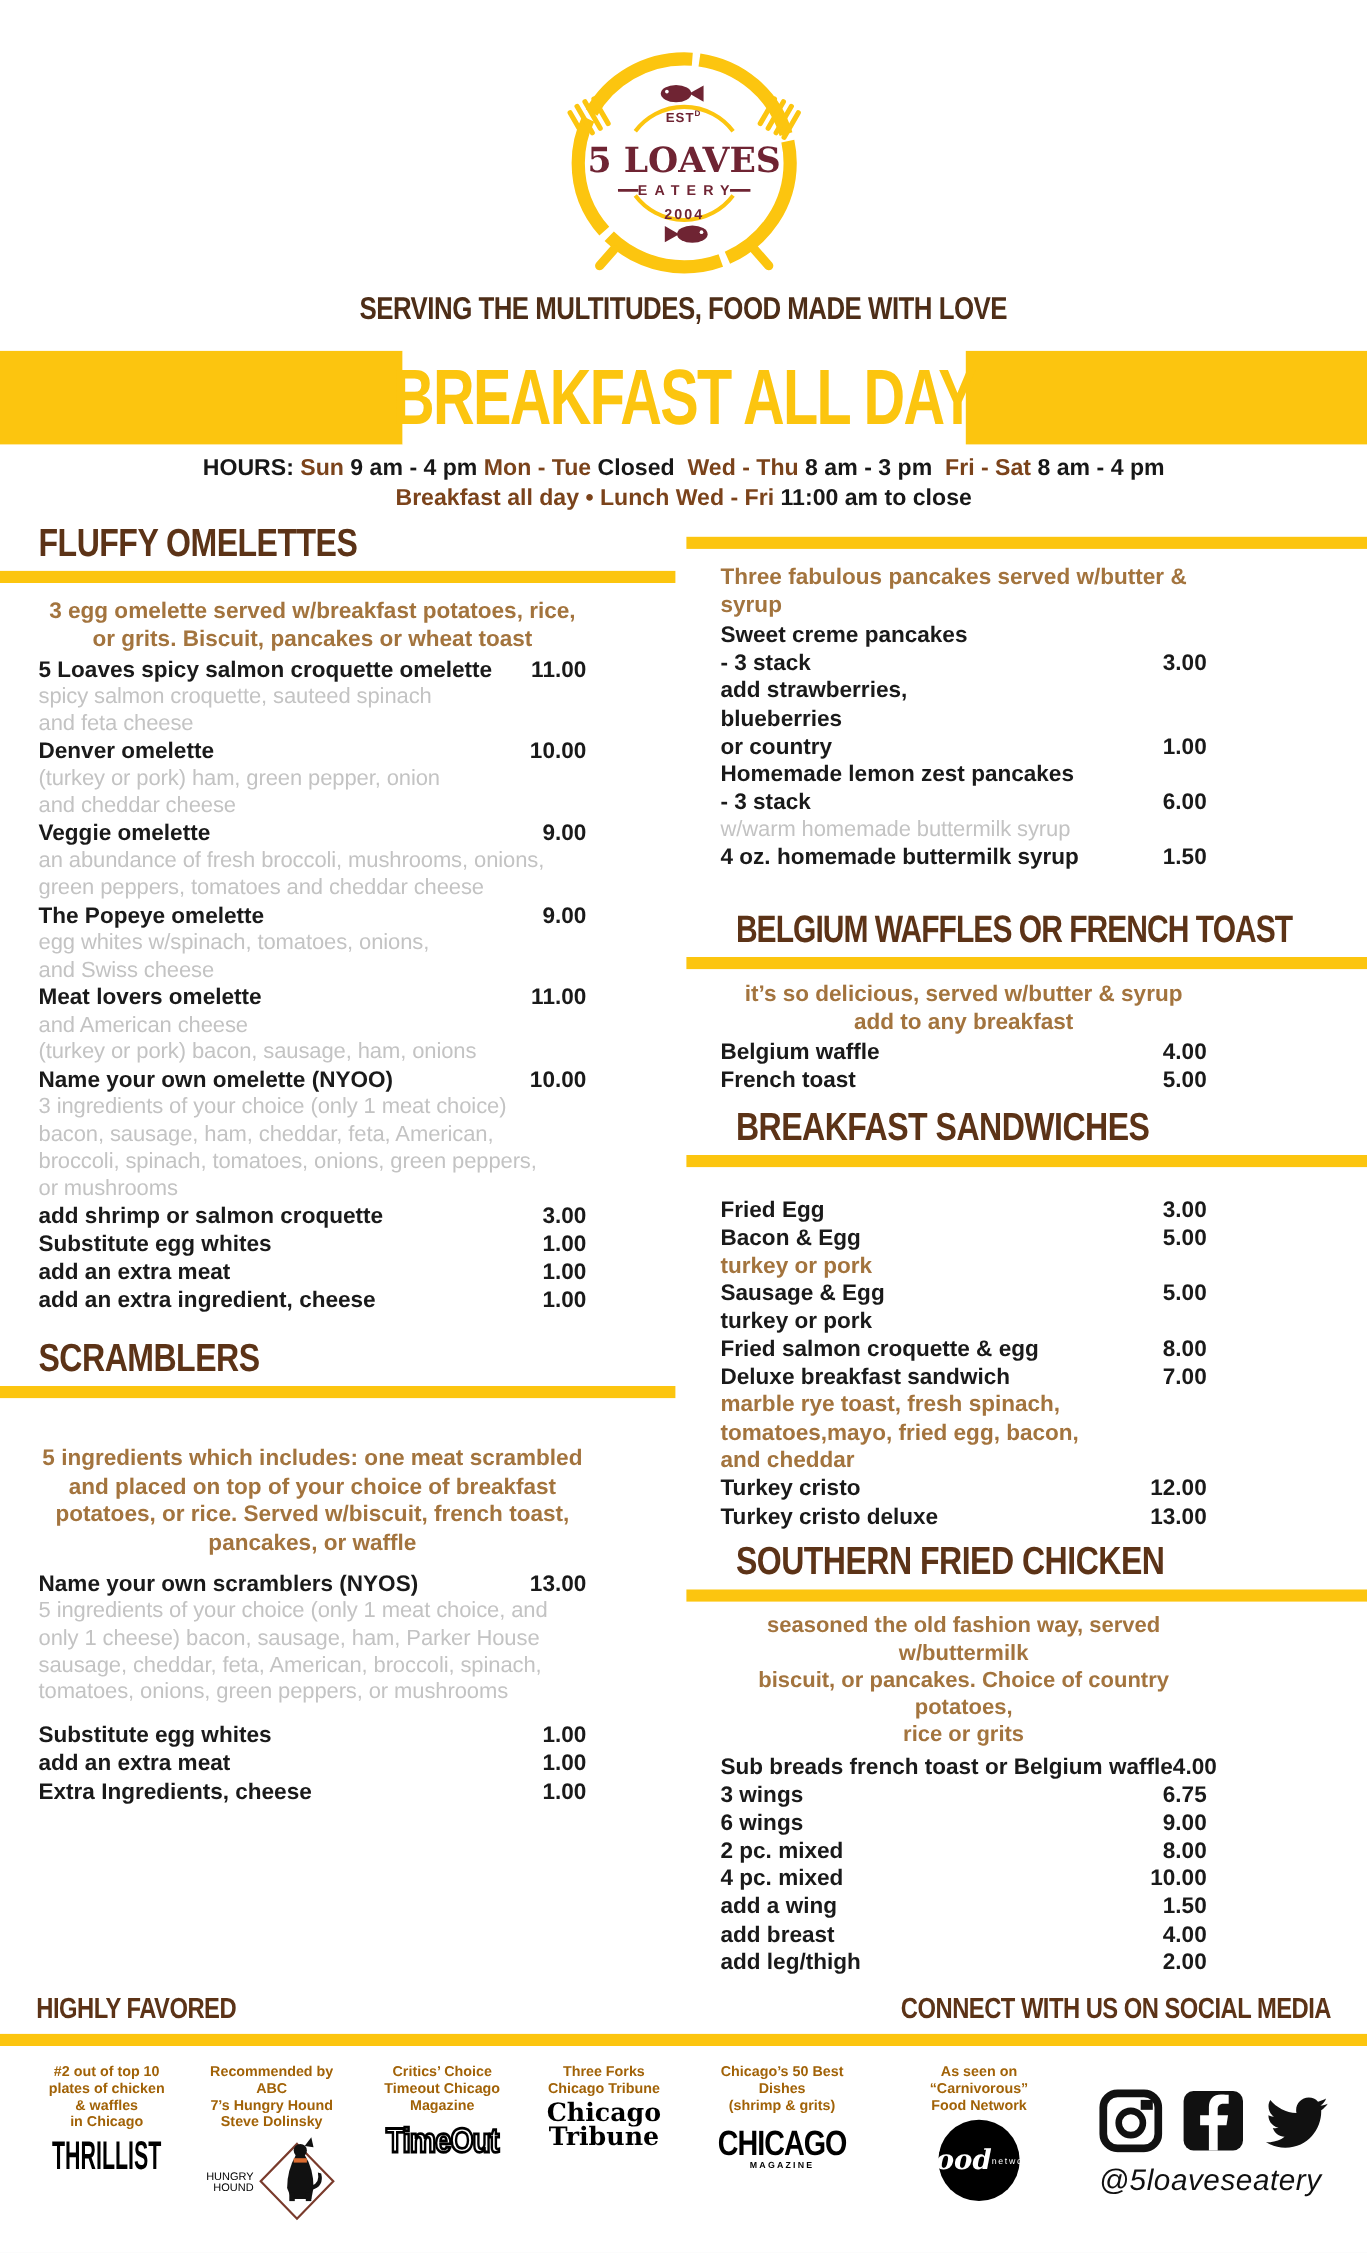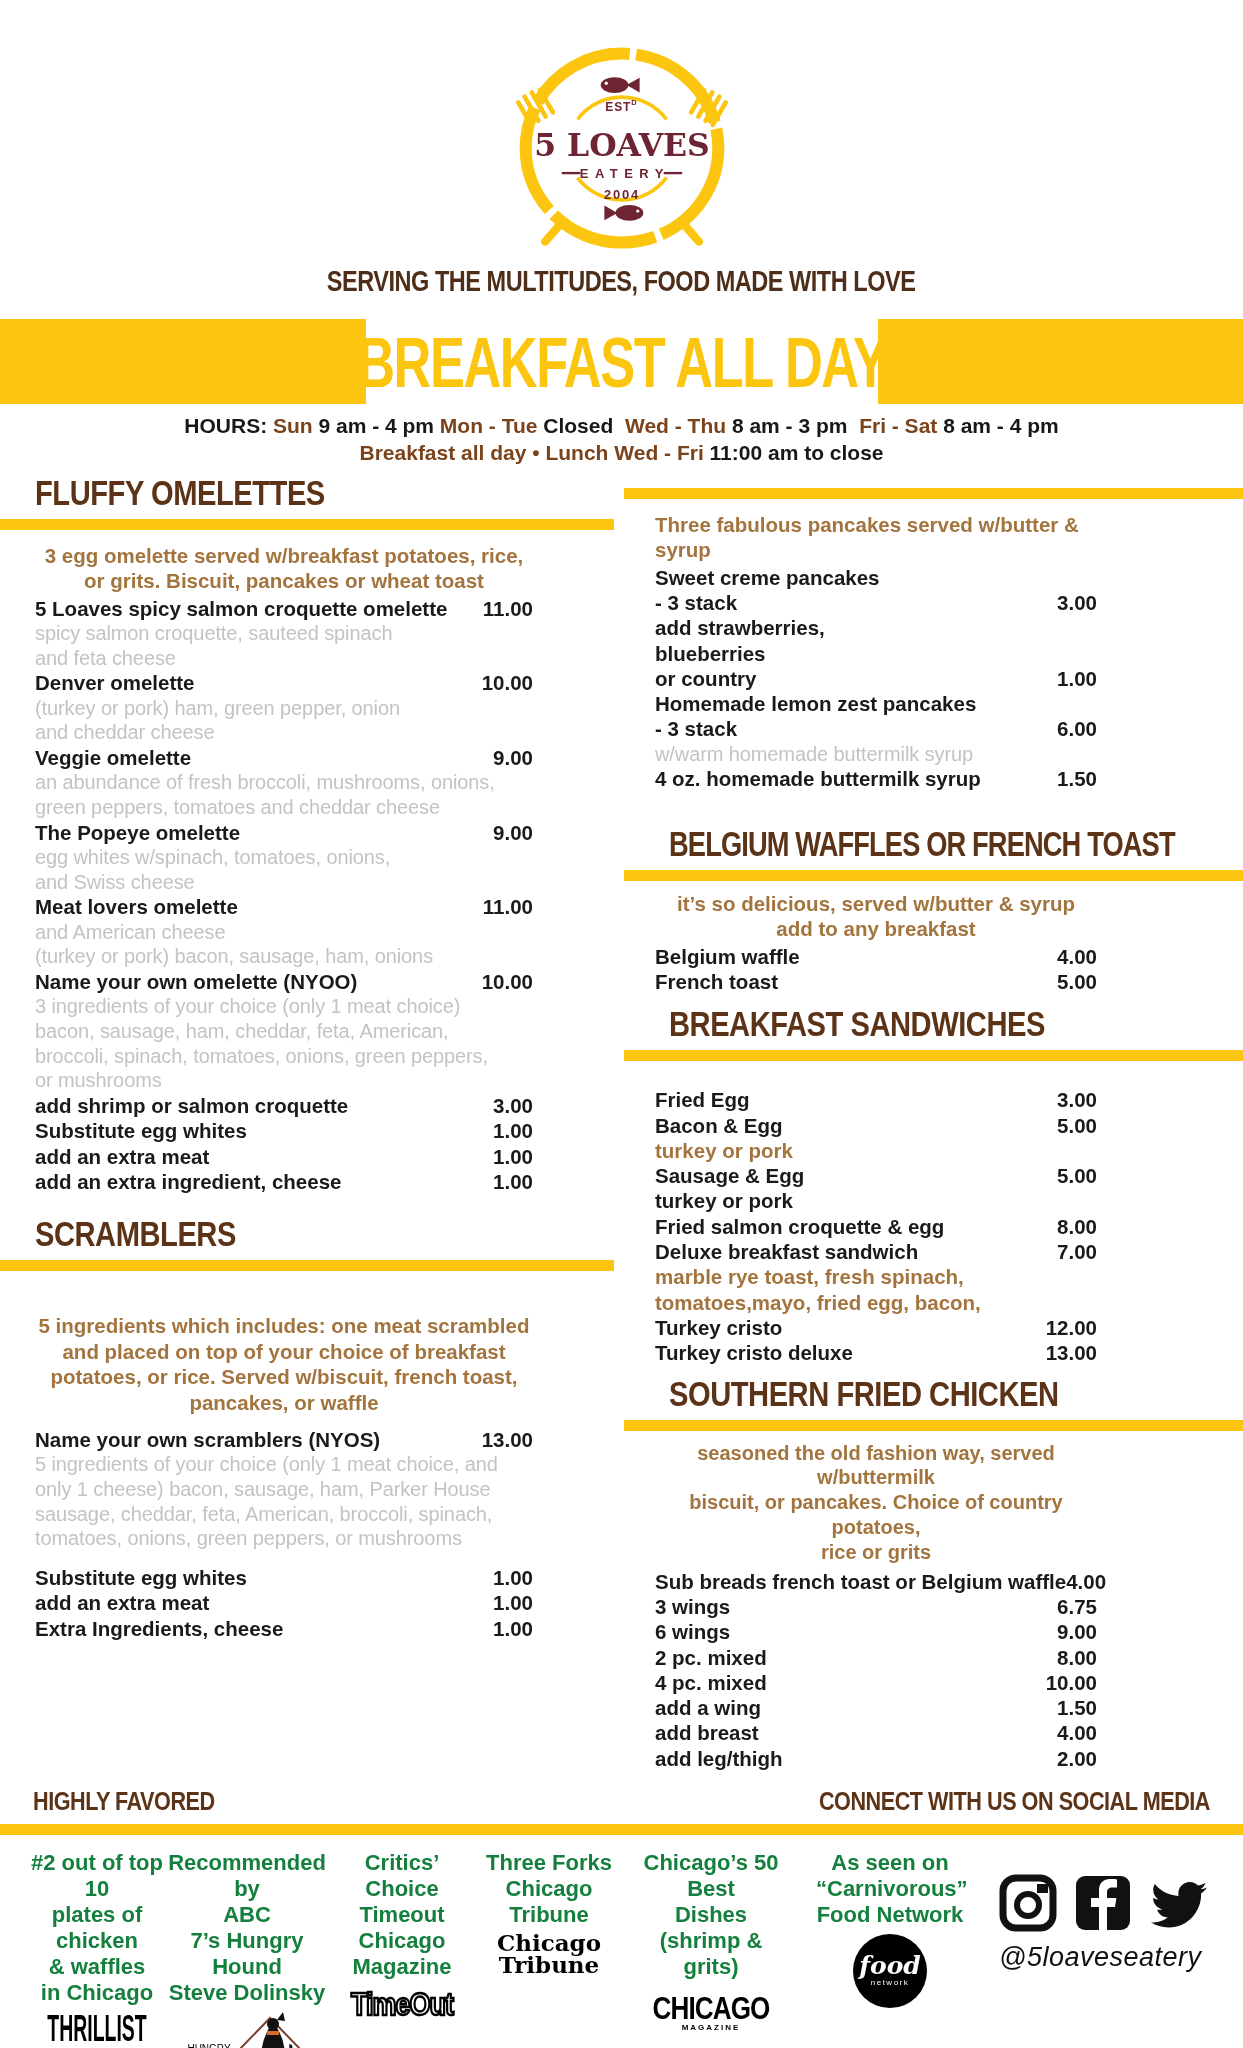--- a/index.html
+++ b/index.html
@@ -63,38 +63,38 @@
   .sec-sandwiches .rows { margin-top:26px; }
   .sec-southern { margin-top:14px; }
   .sec-southern .intro { margin-top:10px; margin-left:-10px; margin-right:-10px; font-size:20px; }
 
   
   .footer-head { display:flex; justify-content:space-between; align-items:flex-end;
                  padding:0 33px; margin-top:18px; color:#5c3317; }
   .footer-head .cond { font-size:23px; }
   .badges { display:flex; align-items:flex-start; padding:0 26px; margin-top:15px; }
   .badge { text-align:center; }
-  .badge-label { font-size:22px; font-weight:700; line-height:1.18; white-space:pre-line; color:#15803d; }
+  .badge-label { font-size:13px; font-weight:700; line-height:1.18; white-space:pre-line; color:#a16207; }
   .b1 { width:142px; } .b2 { width:158px; } .b3 { width:152px; }
   .b4 { width:142px; } .b5 { width:158px; margin-left:12px; } .b6 { width:148px; margin-left:26px; }
 
   .thrillist { margin-top:8px; font-size:27px; font-weight:800; letter-spacing:0;
                display:inline-block; transform:scale(0.72,1.35); color:#000; }
   .hound-row { display:flex; align-items:flex-end; justify-content:center; margin-top:4px; }
   .hound-text { font-size:10px; font-weight:400; line-height:1; text-align:right; margin-right:2px; margin-bottom:26px; color:#000; }
   .timeout { margin-top:10px; font-size:27px; font-weight:800; letter-spacing:-1px;
              color:#ffffff; -webkit-text-stroke:2.2px #000; display:inline-block; transform:scale(1,1.15); }
   .tribune { margin-top:4px; font-family:"DejaVu Serif", serif; font-weight:700; font-size:23px;
              line-height:0.95; color:#000; }
   .chicago-mag { margin-top:12px; color:#000; }
   .chicago-mag .big { font-size:29px; font-weight:800; letter-spacing:-1px;
                       display:inline-block; transform:scale(0.9,1.1); }
   .chicago-mag .sub { font-size:8px; font-weight:700; letter-spacing:2px; margin-top:-2px; }
   .foodnet { width:74px; height:74px; background:#000; border-radius:50%; margin:6px auto 0;
-             display:flex; flex-direction:column; align-items:center; justify-content:center; color:#fff; }
+             display:flex; align-items:center; justify-content:center; color:#fff; }
   .foodnet .f1 { font-family:"DejaVu Serif", serif; font-style:italic; font-weight:700; font-size:25px; line-height:0.9; }
   .foodnet .f2 { font-size:8px; letter-spacing:1.5px; text-transform:lowercase; margin-top:1px; }
 
   .social { margin-left:auto; padding-top:24px; padding-right:8px; text-align:left;font-style:italic; }
   .icons { display:flex; gap:17px; justify-content:flex-end; }
   .handle { margin-top:10px; font-size:27px; color:#101010; letter-spacing:0.5px; }
 </style>
 </head>
 <body>
 
@@ -342,20 +342,21 @@
             <div class="row">
               <span class="nm">Fried salmon croquette &amp; egg</span>
               <span class="pr">8.00</span>
             </div>
             <div class="row">
               <span class="nm">Deluxe breakfast sandwich</span>
               <span class="pr">7.00</span>
             </div>
             <div class="row-b">marble rye toast, fresh spinach,</div>
             <div class="row-b">tomatoes,mayo, fried egg, bacon,</div>
+            <div class="row-b">and cheddar</div>
             <div class="row">
               <span class="nm">Turkey cristo</span>
               <span class="pr">12.00</span>
             </div>
             <div class="row">
               <span class="nm">Turkey cristo deluxe</span>
               <span class="pr">13.00</span>
             </div>
           </div>
       </section>

